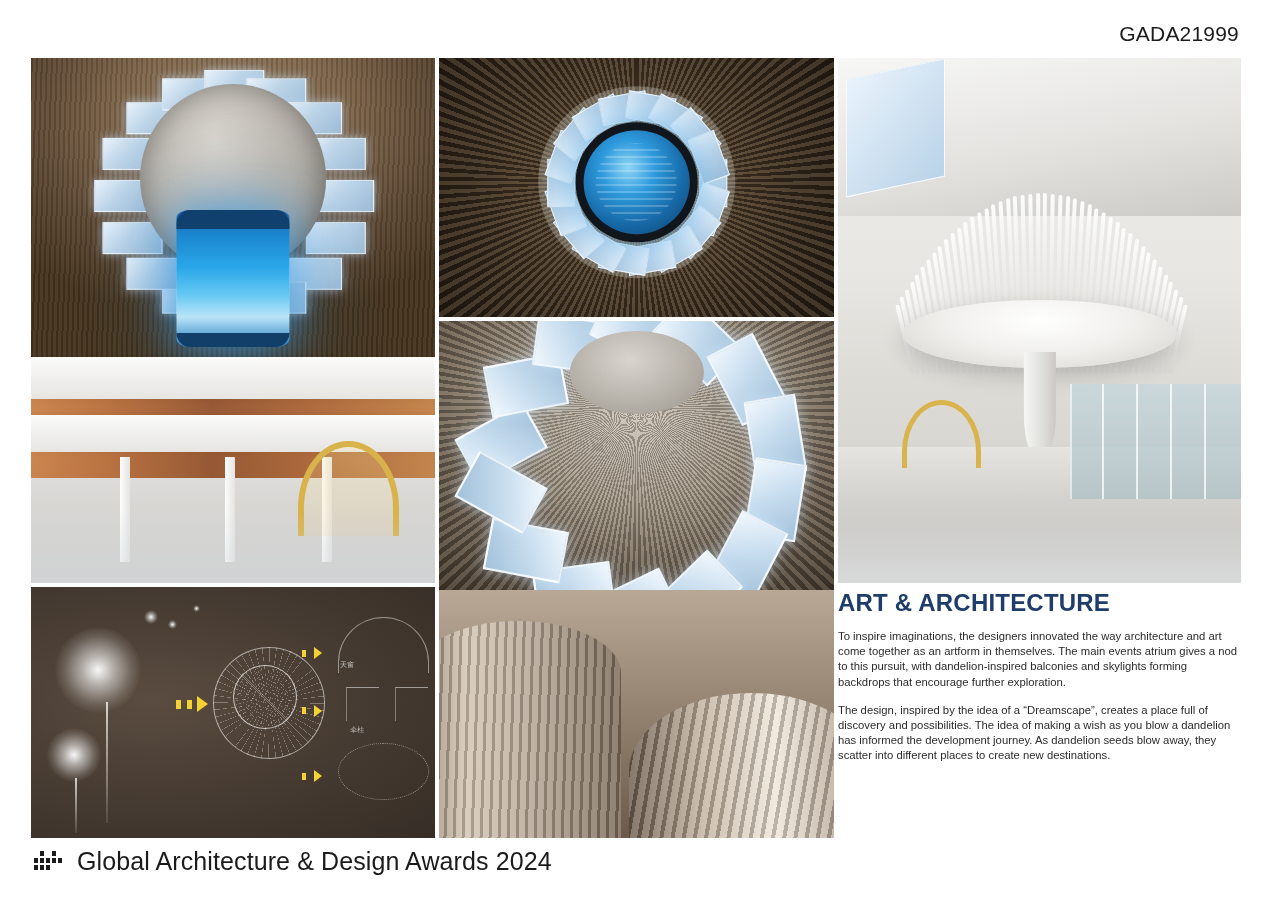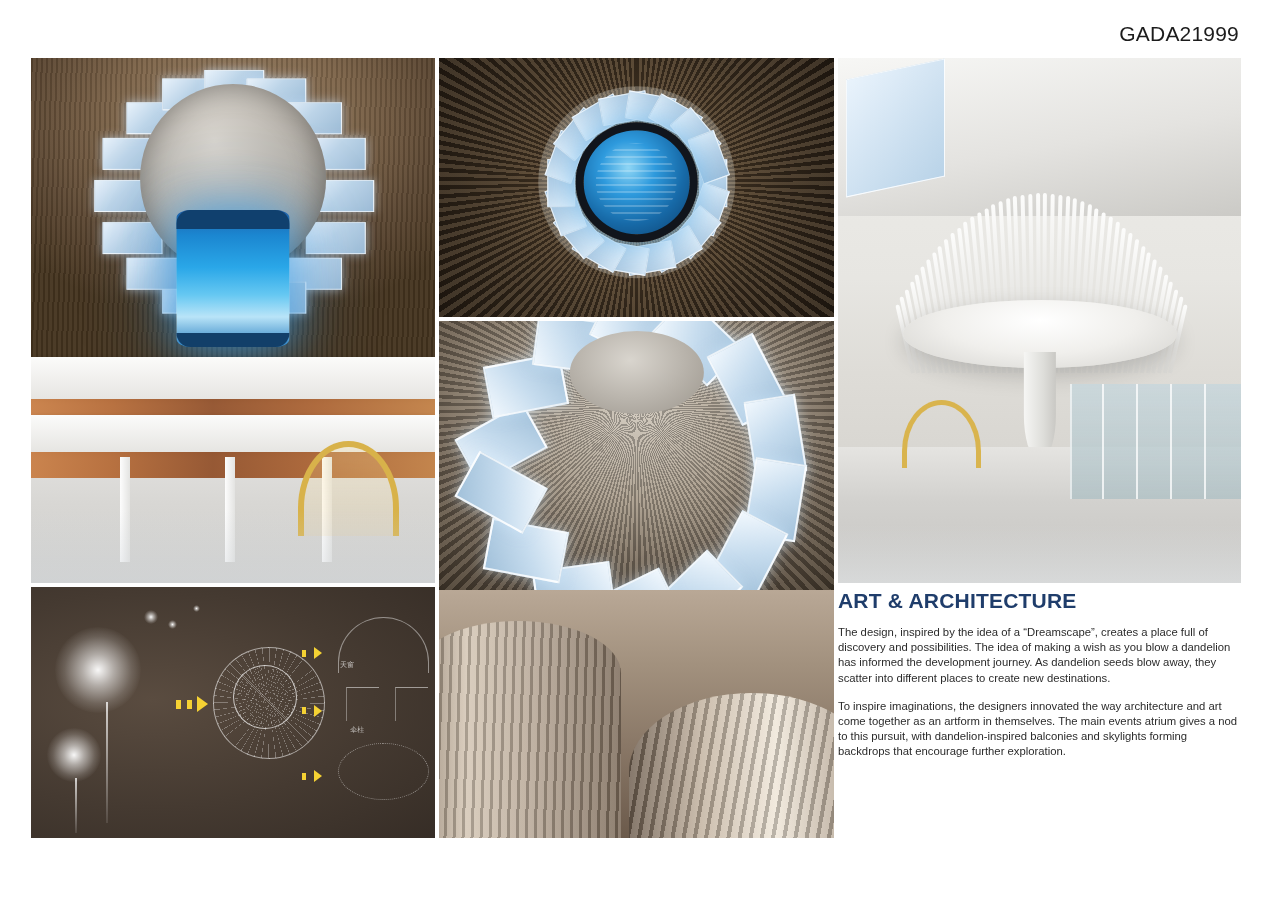--- a/index.html
+++ b/index.html
@@ -76,21 +76,21 @@
     color: #1b1b1b;
     letter-spacing: 0.1px;
     font-family: "Liberation Sans", sans-serif;
   }
 
   
   .text-panel-inner {
     padding: 2px 0 0 0;
   }
   .art-heading {
-    font-size: 21px;
+    font-size: 24px;
     font-weight: bold;
     color: #1f3d6b;
     margin: 0 0 12px 0;
     letter-spacing: 0.2px;
   }
   .art-para {
     font-size: 11.3px;
     line-height: 15.2px;
     color: #2b2b2b;
     margin: 0 0 13px 0;
@@ -559,21 +559,36 @@
       <div class="sketch" style="left:90%; top:40%; width:8%; height:13%; border:none; border-top:1px solid rgba(255,255,255,.5); border-left:1px solid rgba(255,255,255,.35);"></div>
       <div class="sketch" style="left:76%; top:62%; width:22%; height:22%; border-radius:50%; border-style:dotted;"></div>
 
       <div class="sketch-label" style="left:76.5%; top:29%;">天窗</div>
       <div class="sketch-label" style="left:79%; top:55%;">伞柱</div>
     </div>
 
     <div class="panel" id="p-text">
       <div class="text-panel-inner">
         <h2 class="art-heading">ART &amp; ARCHITECTURE</h2>
+        <p class="art-para">To inspire imaginations, the designers innovated the way architecture and art come together as an artform in themselves. The main events atrium gives a nod to this pursuit, with dandelion-inspired balconies and skylights forming backdrops that encourage further exploration.</p>
         <p class="art-para">The design, inspired by the idea of a “Dreamscape”, creates a place full of discovery and possibilities. The idea of making a wish as you blow a dandelion has informed the development journey. As dandelion seeds blow away, they scatter into different places to create new destinations.</p>
-        <p class="art-para">To inspire imaginations, the designers innovated the way architecture and art come together as an artform in themselves. The main events atrium gives a nod to this pursuit, with dandelion-inspired balconies and skylights forming backdrops that encourage further exploration.</p>
       </div>
     </div>
 
   </div>
 
+  <div class="footer">
+    <svg class="rtf-logo" viewBox="0 0 34 34">
+      <rect x="1" y="14" width="4" height="5" fill="#1b1b1b"></rect>
+      <rect x="1" y="21" width="4" height="5" fill="#1b1b1b"></rect>
+      <rect x="7" y="7" width="4" height="5" fill="#1b1b1b"></rect>
+      <rect x="7" y="14" width="4" height="5" fill="#1b1b1b"></rect>
+      <rect x="7" y="21" width="4" height="5" fill="#1b1b1b"></rect>
+      <rect x="13" y="14" width="4" height="5" fill="#1b1b1b"></rect>
+      <rect x="13" y="21" width="4" height="5" fill="#1b1b1b"></rect>
+      <rect x="19" y="7" width="4" height="5" fill="#1b1b1b"></rect>
+      <rect x="19" y="14" width="4" height="5" fill="#1b1b1b"></rect>
+      <rect x="25" y="14" width="4" height="5" fill="#1b1b1b"></rect>
+    </svg>
+    <div class="footer-title">Global Architecture &amp; Design Awards 2024</div>
+  </div>
 
 </div>
 
 </body></html>

